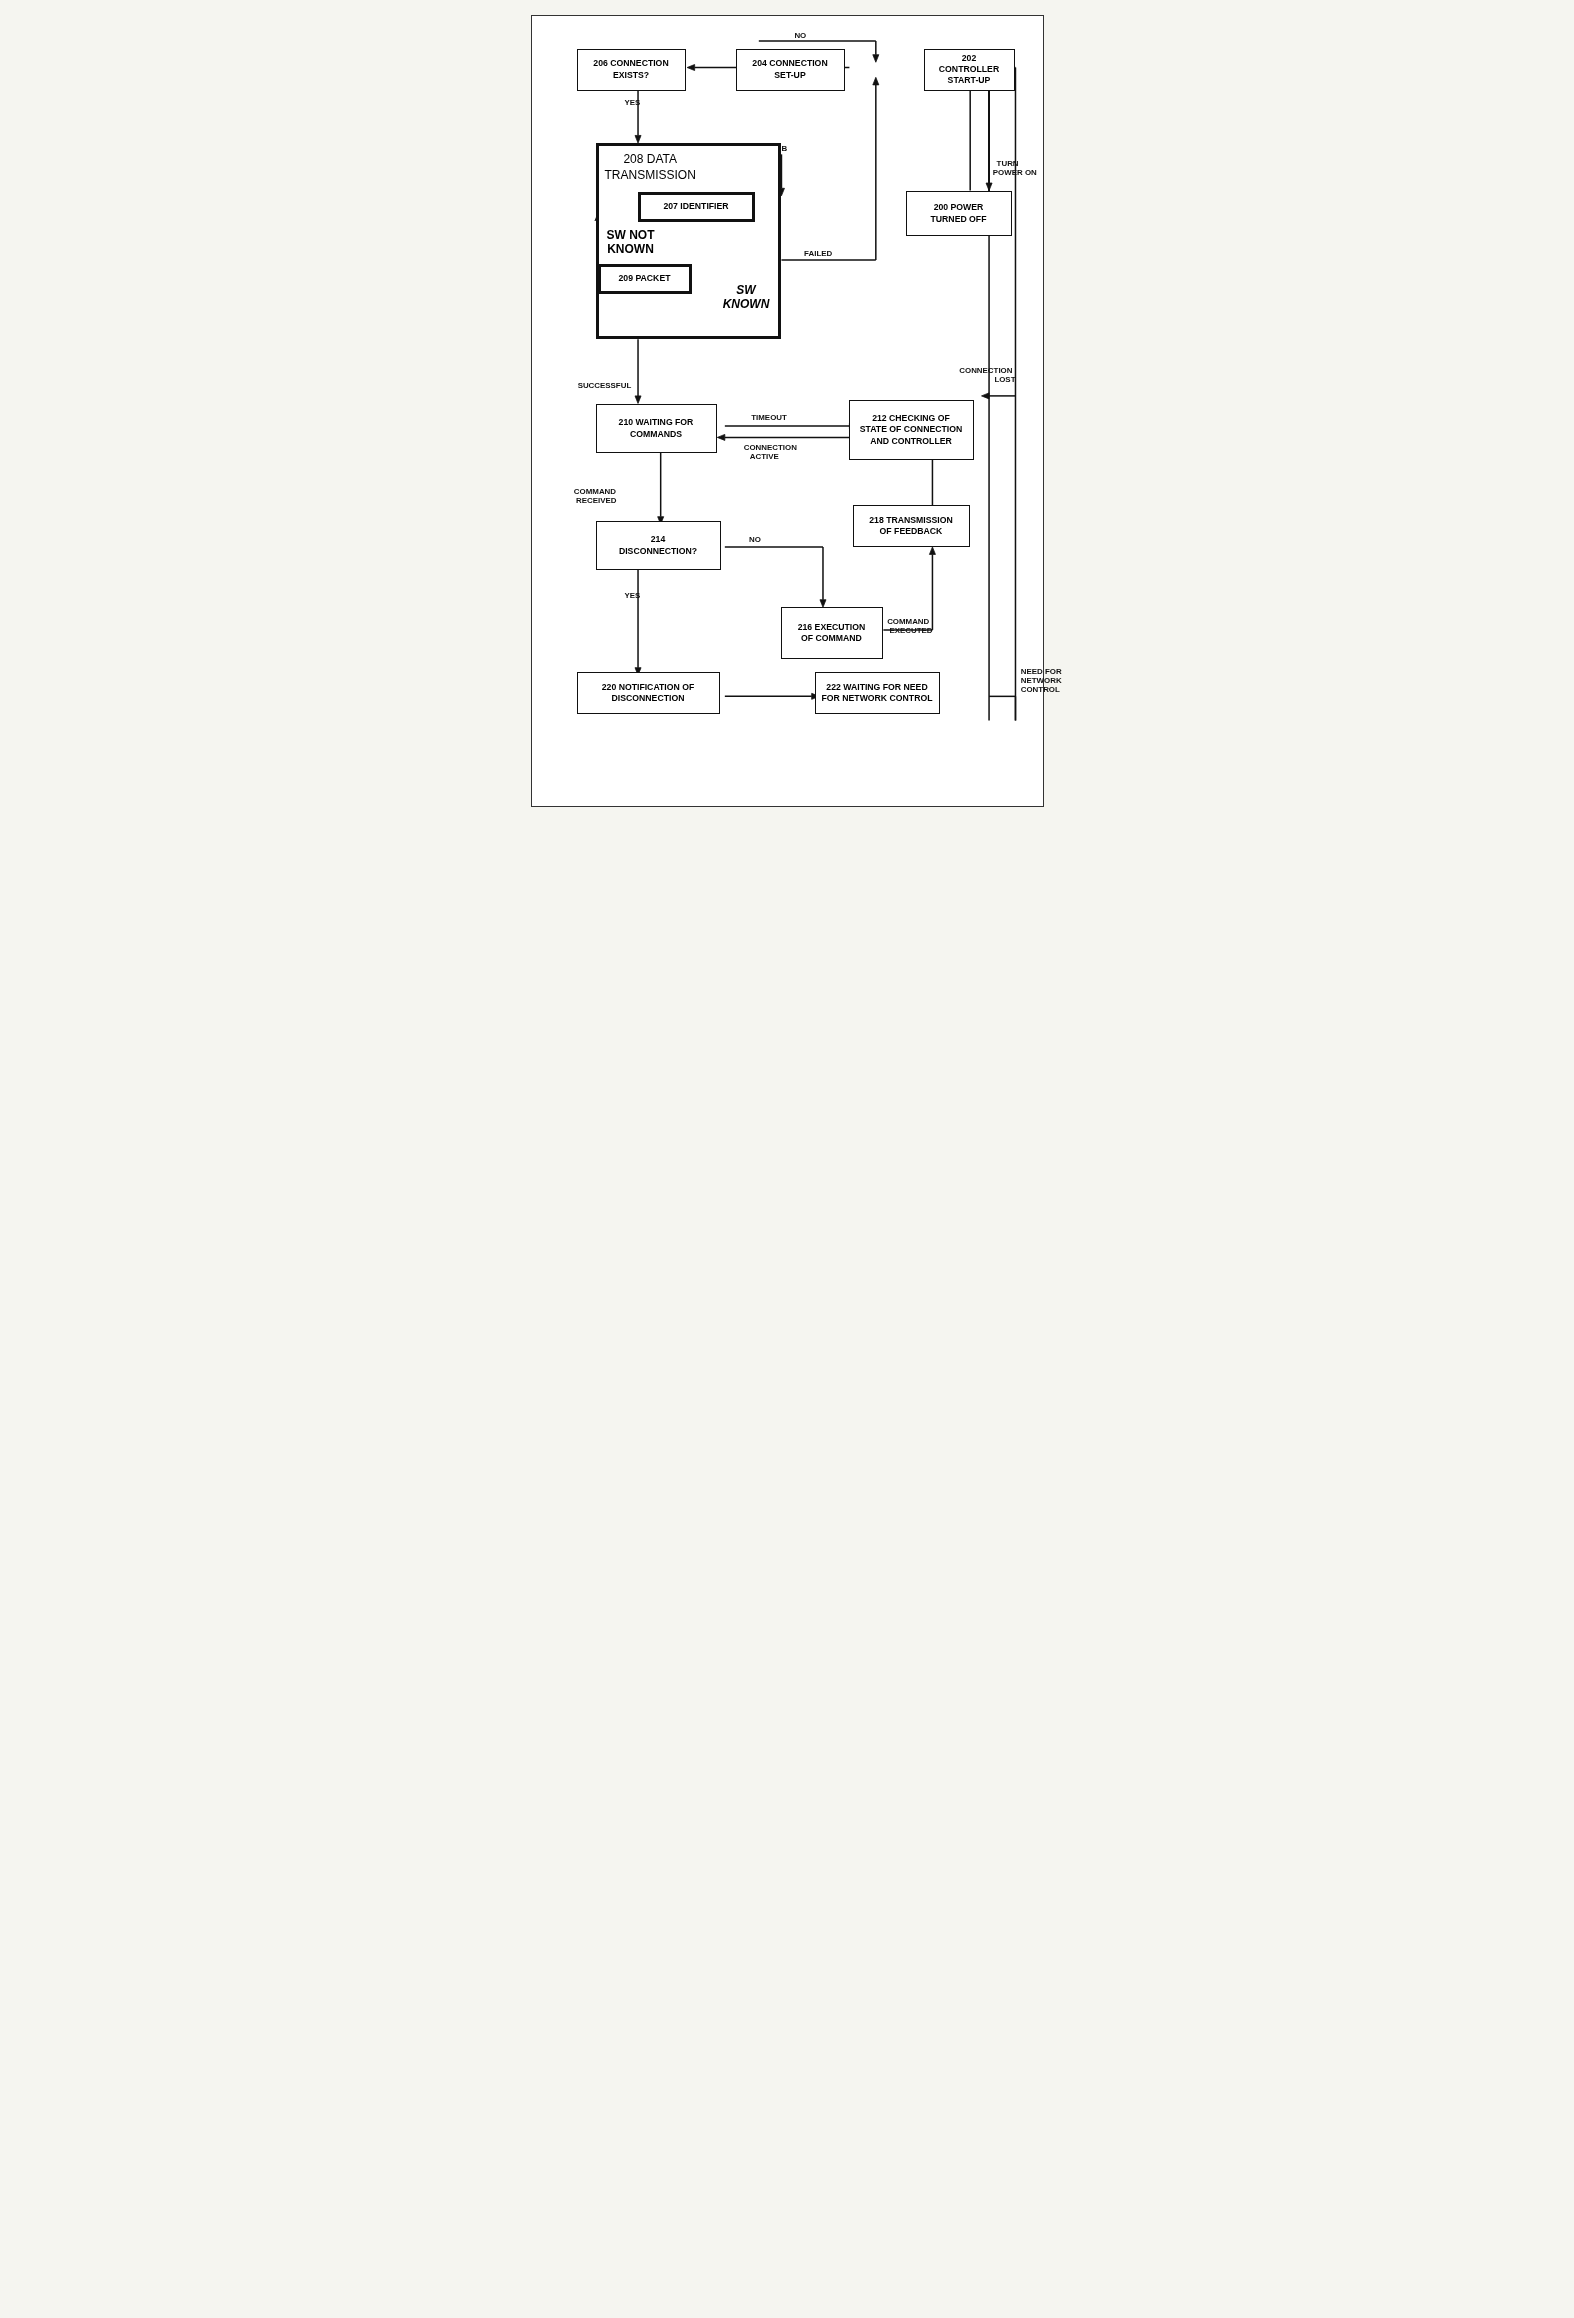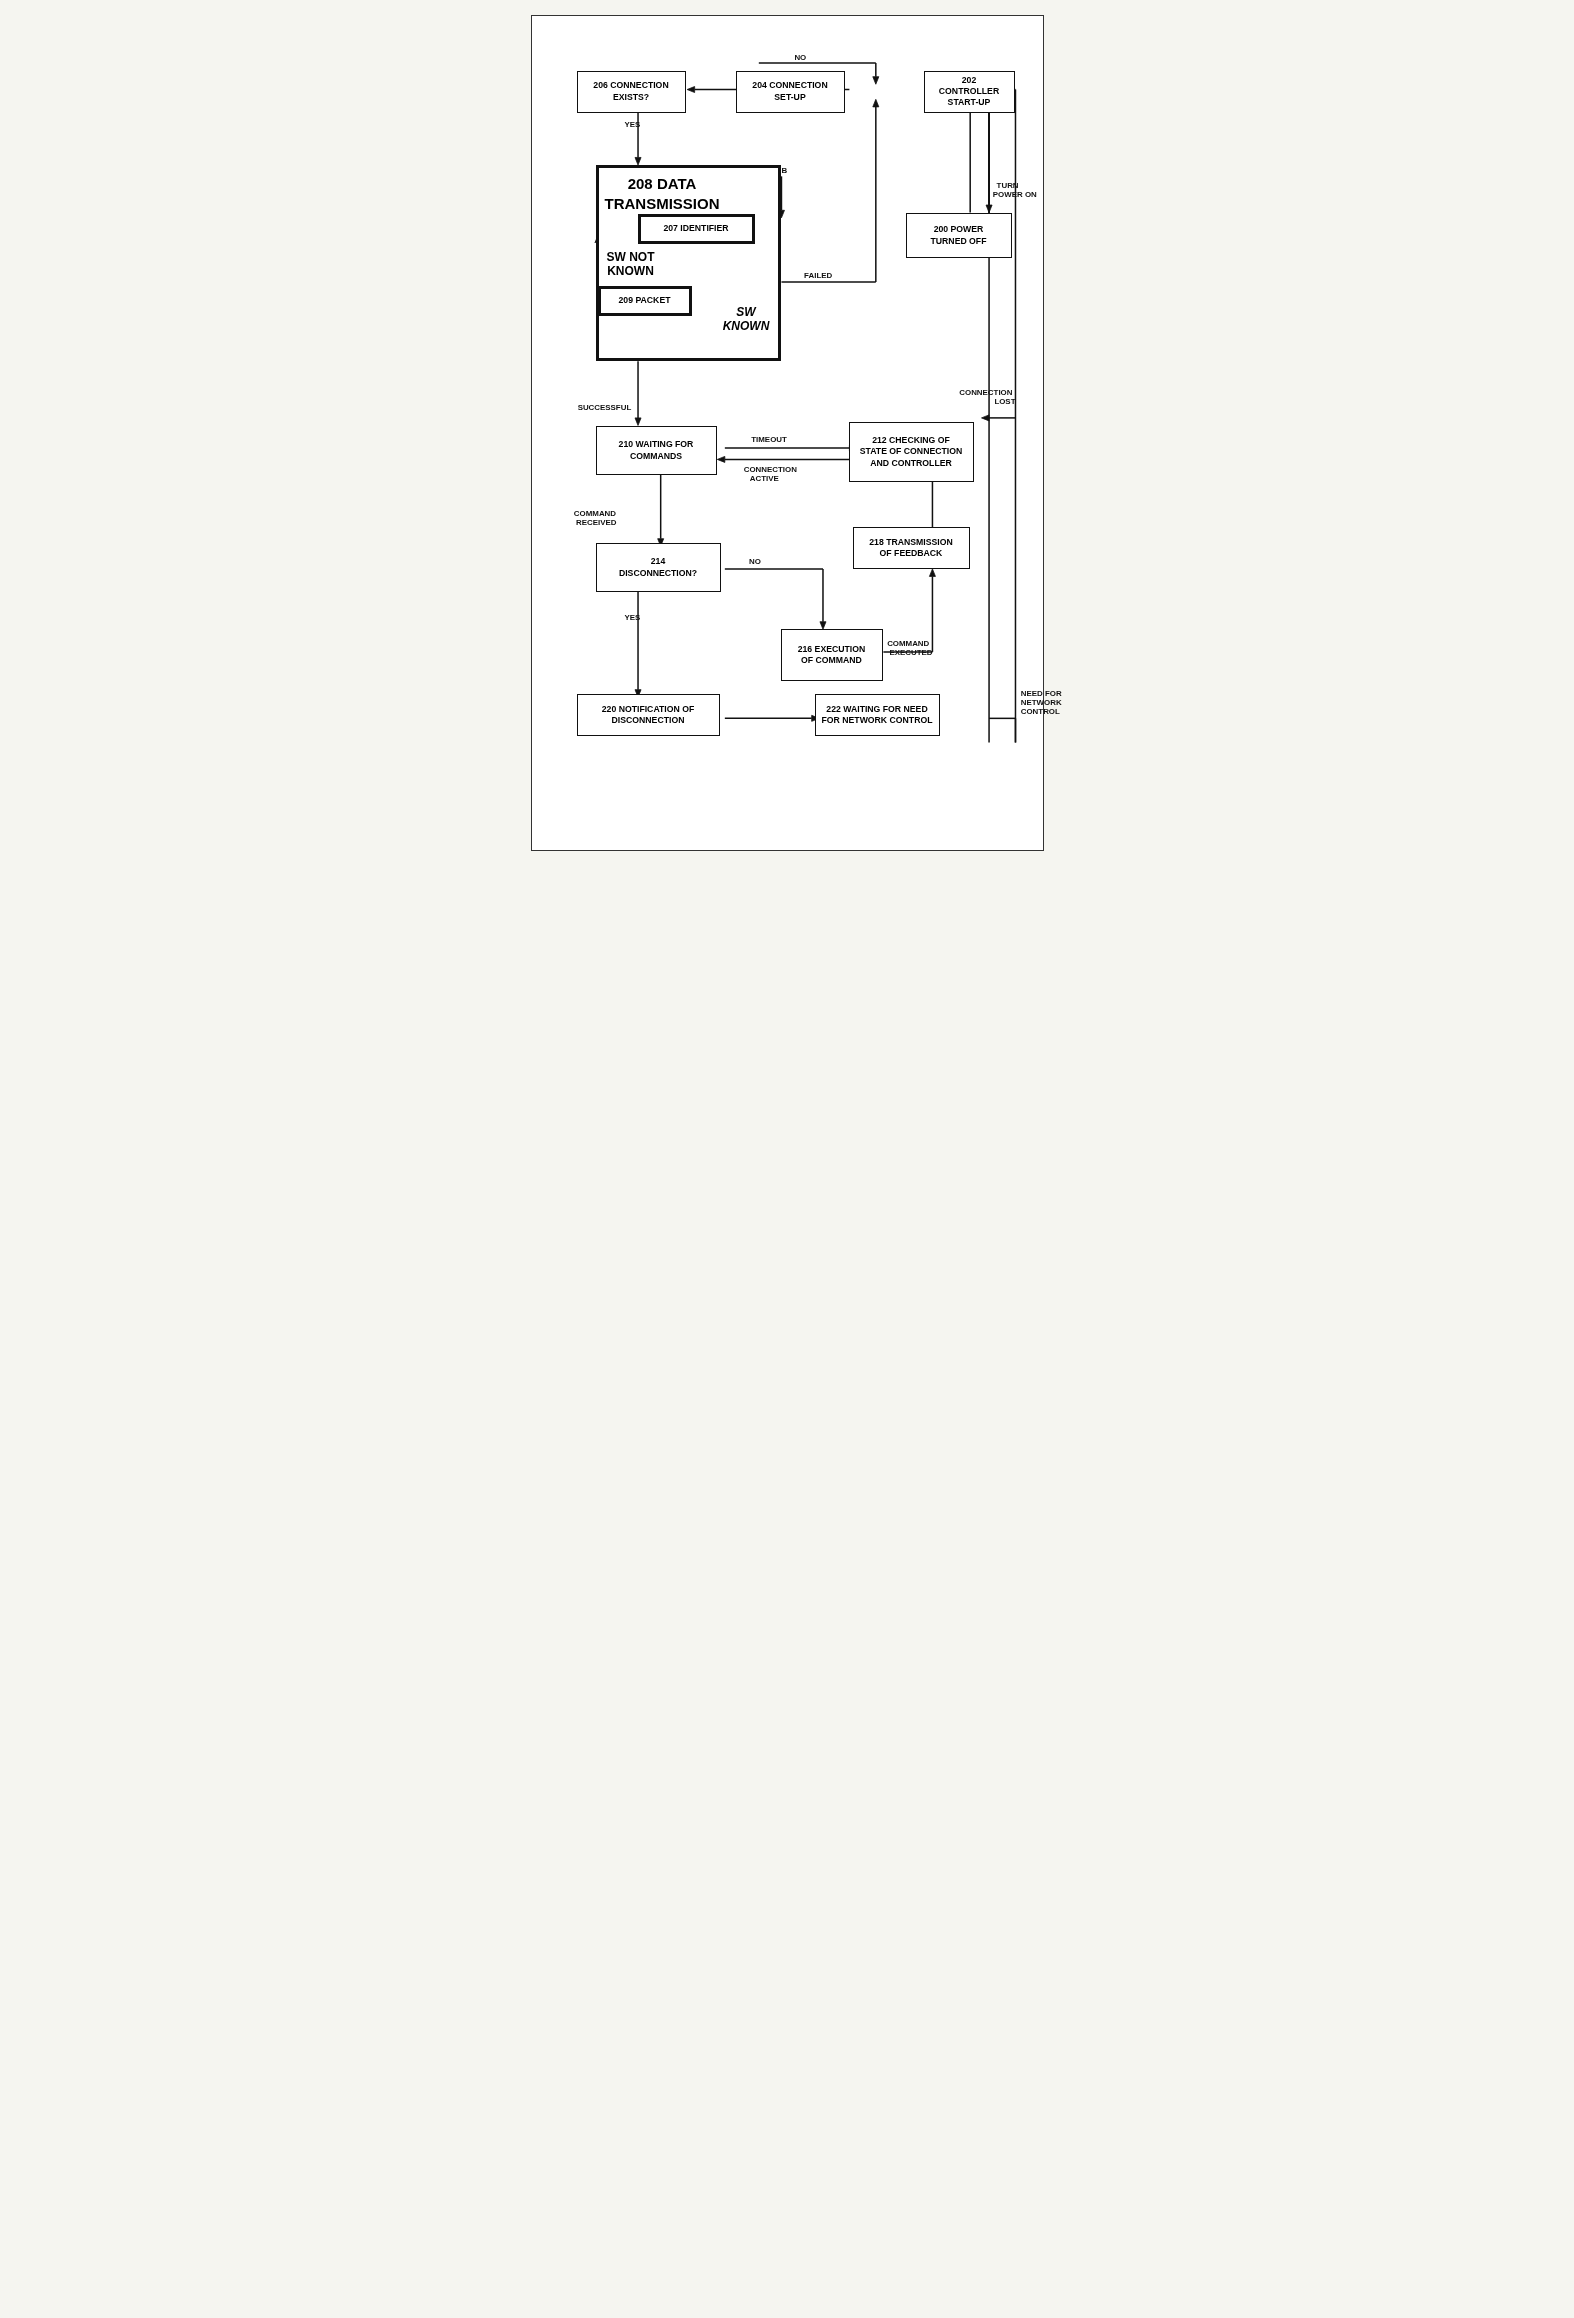--- a/index.html
+++ b/index.html
@@ -9,21 +9,21 @@
       display: flex;
       justify-content: center;
       align-items: flex-start;
       min-height: 100vh;
       padding: 15px;
     }
     .diagram-container {
       width: 513px;
       background: white;
       border: 1.5px solid #333;
-      padding: 32px 30px;
+      padding: 10px 30px;
       position: relative;
     }
     .flowchart {
       position: relative;
       width: 100%;
       height: 770px;
     }
     .box {
       position: absolute;
       border: 1.5px solid #111;
@@ -193,21 +193,21 @@
 
     <div class="box" style="left:15px; top:22.7px; width:109px; height:42px;">
       <span>206 CONNECTION<br>EXISTS?</span>
     </div>
 
     <div class="box" style="left:344px; top:165px; width:106px; height:45px;">
       <span>200 POWER<br>TURNED OFF</span>
     </div>
 
     <div class="box box-thick" style="left:34px; top:117px; width:185px; height:196px; align-items: flex-start; justify-content: flex-start; padding: 6px;">
-      <span style="font-size:15px; font-weight:bold;text-align:center;">208 DATA<br>TRANSMISSION</span>
+      <span style="font-size:12px; font-weight:normal;text-align:center;">208 DATA<br>TRANSMISSION</span>
     </div>
 
     <div class="box box-thick" style="left:76px; top:166px; width:117px; height:30px;">
       <span>207 IDENTIFIER</span>
     </div>
 
     <div class="box box-thick" style="left:36px; top:238px; width:94px; height:30px;">
       <span>209 PACKET</span>
     </div>
 

